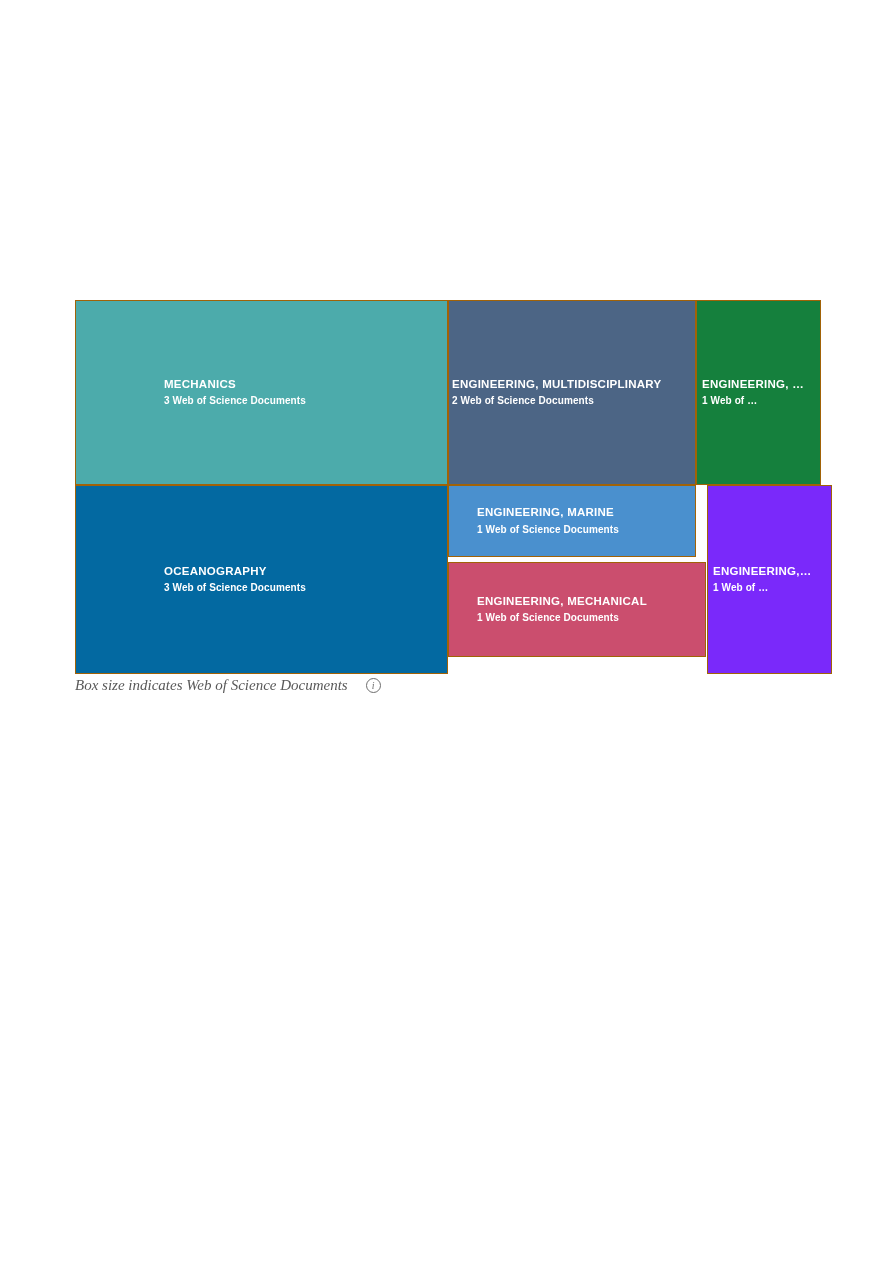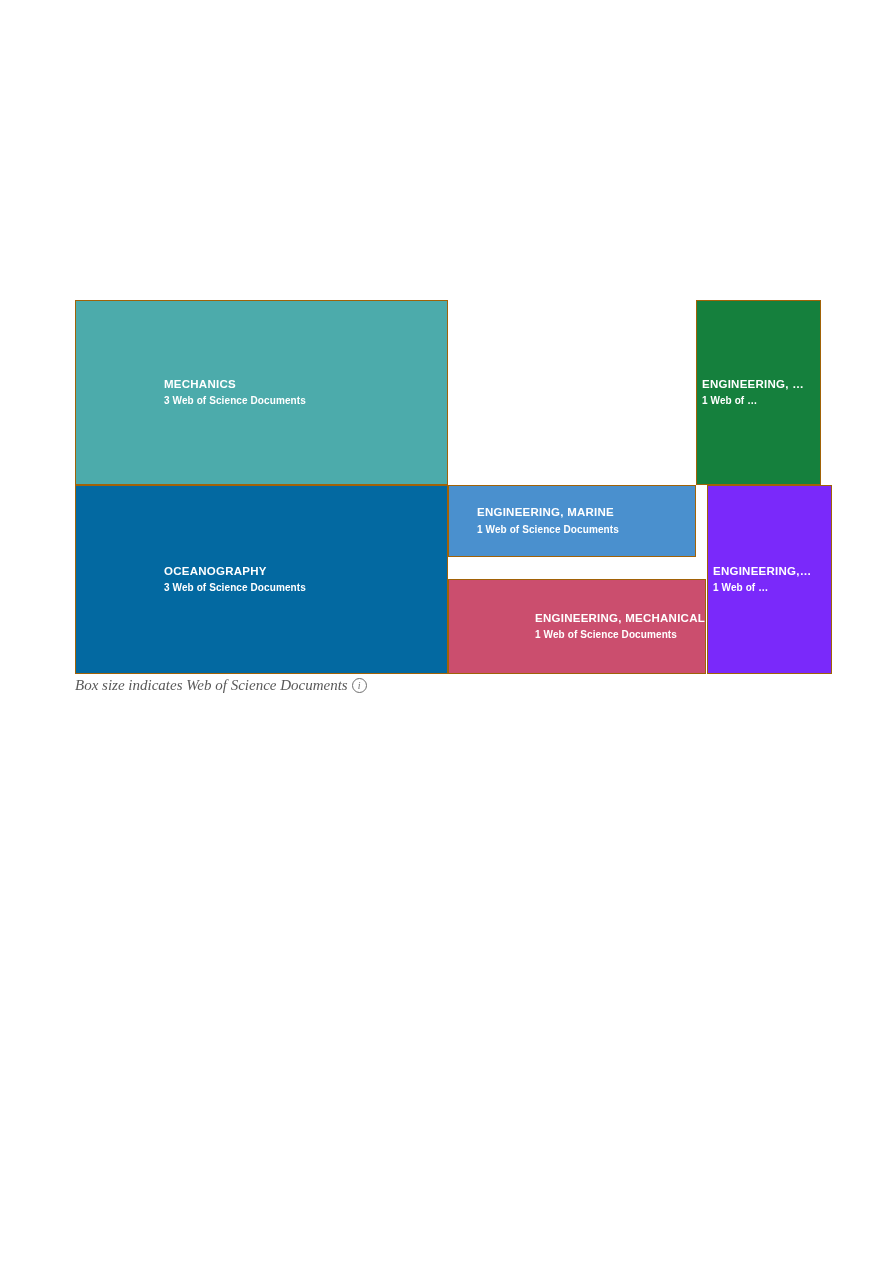--- a/index.html
+++ b/index.html
@@ -65,21 +65,21 @@
     letter-spacing: 0.1px;
     white-space: nowrap;
   }
 
   
   #tile-mechanics      { left: 0px;   top: 0px;   width: 373px; height: 185px; }
   #tile-eng-multi      { left: 373px; top: 0px;   width: 248px; height: 185px; }
   #tile-eng-trunc1     { left: 621px; top: 0px;   width: 125px; height: 185px; }
   #tile-oceanography   { left: 0px;   top: 185px; width: 373px; height: 189px; }
   #tile-eng-marine     { left: 373px; top: 185px; width: 248px; height: 72px;  }
-  #tile-eng-mechanical { left: 373px; top: 279px; width: 258px; height: 95px; align-items: flex-end;  }
+  #tile-eng-mechanical { left: 373px; top: 262px; width: 258px; height: 95px;  }
   #tile-eng-trunc2     { left: 632px; top: 185px; width: 125px; height: 189px; }
 
   
   #tile-eng-marine .tile-inner,
   #tile-eng-mechanical .tile-inner { padding-left: 28px; }
   #tile-eng-trunc1 .tile-inner,
   #tile-eng-trunc2 .tile-inner { padding-left: 5px; }
   #tile-mechanics .tile-inner,
   #tile-oceanography .tile-inner { padding-left: 88px; }
   #tile-eng-multi .tile-inner { padding-left: 3px; }
@@ -87,21 +87,21 @@
   
   #caption {
     margin-top: 3px;
     font-family: "Liberation Serif", serif;
     font-style: italic;
     font-size: 15px;
     color: #595959;
     white-space: nowrap;
     display: flex;
     align-items: center;
-    gap: 4px;
+    gap: 18px;
   }
   #caption .info-icon {
     display: inline-flex;
     align-items: center;
     justify-content: center;
     width: 13px;
     height: 13px;
     border: 1px solid #6e6e6e;
     border-radius: 50%;
     font-family: "Liberation Serif", serif;
@@ -119,20 +119,26 @@
 
   <div id="treemap">
 
     <div class="tile" id="tile-mechanics" style="background:#4CABAB">
       <div class="tile-inner">
         <span class="tile-label">MECHANICS</span>
         <span class="tile-value">3 Web of Science Documents</span>
       </div>
     </div>
 
+    <div class="tile" id="tile-eng-multi" style="background:#4C6585">
+      <div class="tile-inner">
+        <span class="tile-label">ENGINEERING, MULTIDISCIPLINARY</span>
+        <span class="tile-value">2 Web of Science Documents</span>
+      </div>
+    </div>
 
     <div class="tile" id="tile-eng-trunc1" style="background:#15803d">
       <div class="tile-inner">
         <span class="tile-label">ENGINEERING, …</span>
         <span class="tile-value">1 Web of …</span>
       </div>
     </div>
 
     <div class="tile" id="tile-oceanography" style="background:#0369a1">
       <div class="tile-inner">

